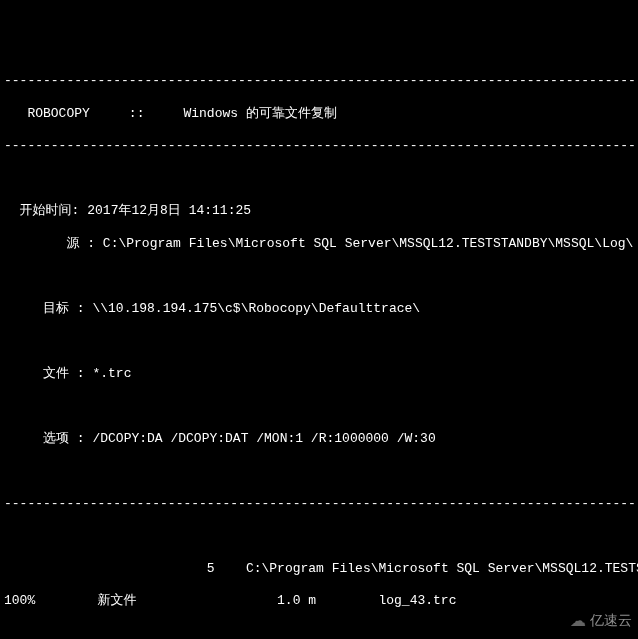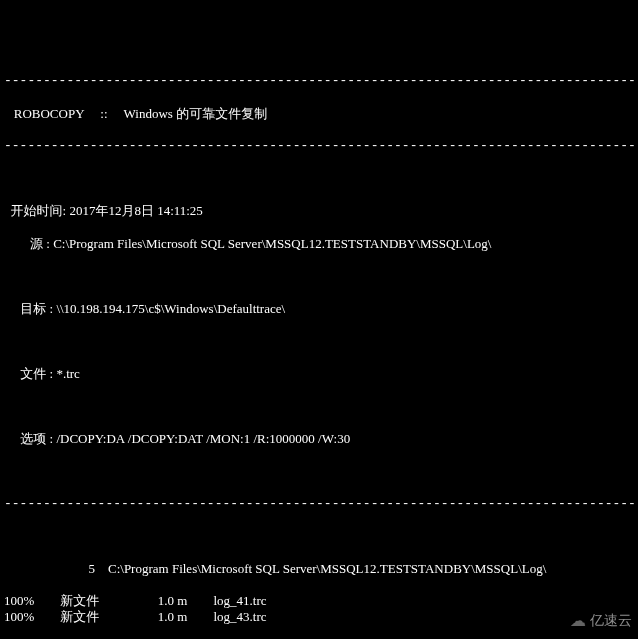--- a/index.html
+++ b/index.html
@@ -9,21 +9,21 @@
       font-family: "Consolas", "Courier New", monospace;
       font-size: 13px;
       line-height: 1.25;
       width: 638px;
       height: 639px;
       overflow: hidden;
       padding: 8px 0 0 4px;
       white-space: pre;
       position: relative;
     }
-    .line { white-space: pre; font-family: Liberation Serif, serif; }
+    .line { white-space: pre; }
     .hr {
       color: #fff;
       letter-spacing: 0;
       overflow: hidden;
       white-space: nowrap;
       width: 636px;
     }
     .watermark {
       position: absolute;
       right: 6px;
@@ -46,30 +46,30 @@
 
 
 
 <div class="hr">--------------------------------------------------------------------------------------</div>
 <div class="line">   <span>ROBOCOPY</span>     <span>::</span>     <span>Windows 的可靠文件复制</span></div>
 <div class="hr">--------------------------------------------------------------------------------------</div>
 <div class="line"> </div>
 <div class="line">  <span>开始时间:</span> <span>2017年12月8日 14:11:25</span></div>
 <div class="line">        <span>源 :</span> <span>C:\Program Files\Microsoft SQL Server\MSSQL12.TESTSTANDBY\MSSQL\Log\</span></div>
 <div class="line"> </div>
-<div class="line">     <span>目标 :</span> <span>\\10.198.194.175\c$\Windows\Defaulttrace\</span></div>
+<div class="line">     <span>目标 :</span> <span>\\10.198.194.175\c$\Robocopy\Defaulttrace\</span></div>
 <div class="line"> </div>
 <div class="line">     <span>文件 :</span> <span>*.trc</span></div>
 <div class="line"> </div>
 <div class="line">     <span>选项 :</span> <span>/DCOPY:DA /DCOPY:DAT /MON:1 /R:1000000 /W:30</span></div>
 <div class="line"> </div>
 <div class="hr">--------------------------------------------------------------------------------------</div>
 <div class="line"> </div>
 <div class="line">                          <span>5</span>    <span>C:\Program Files\Microsoft SQL Server\MSSQL12.TESTSTANDBY\MSSQL\Log\</span></div>
-<div id="file-list"><div class="line">100%        新文件                  1.0 m        log_41.trc</div><div class="line">100%        新文件                  1.0 m        log_43.trc</div></div>
+<div id="file-list"><div class="line">100%        新文件                  1.0 m        log_43.trc</div></div>
 
 
 
 
 
 
 
 
 
 

